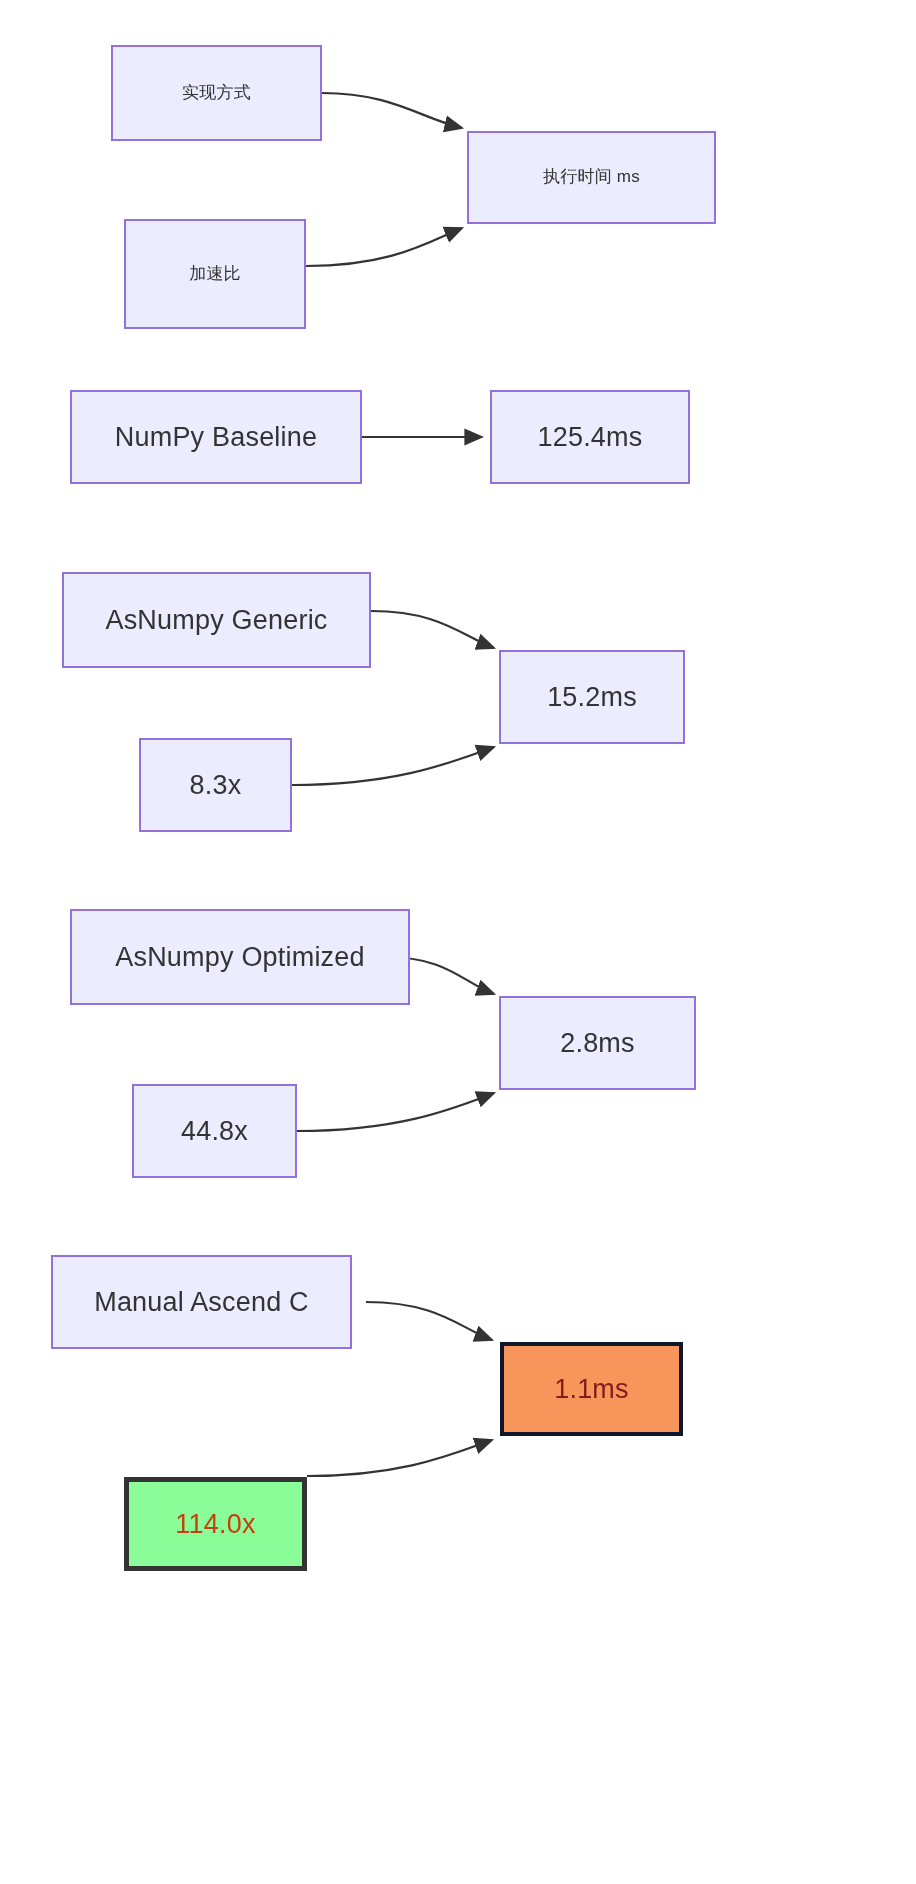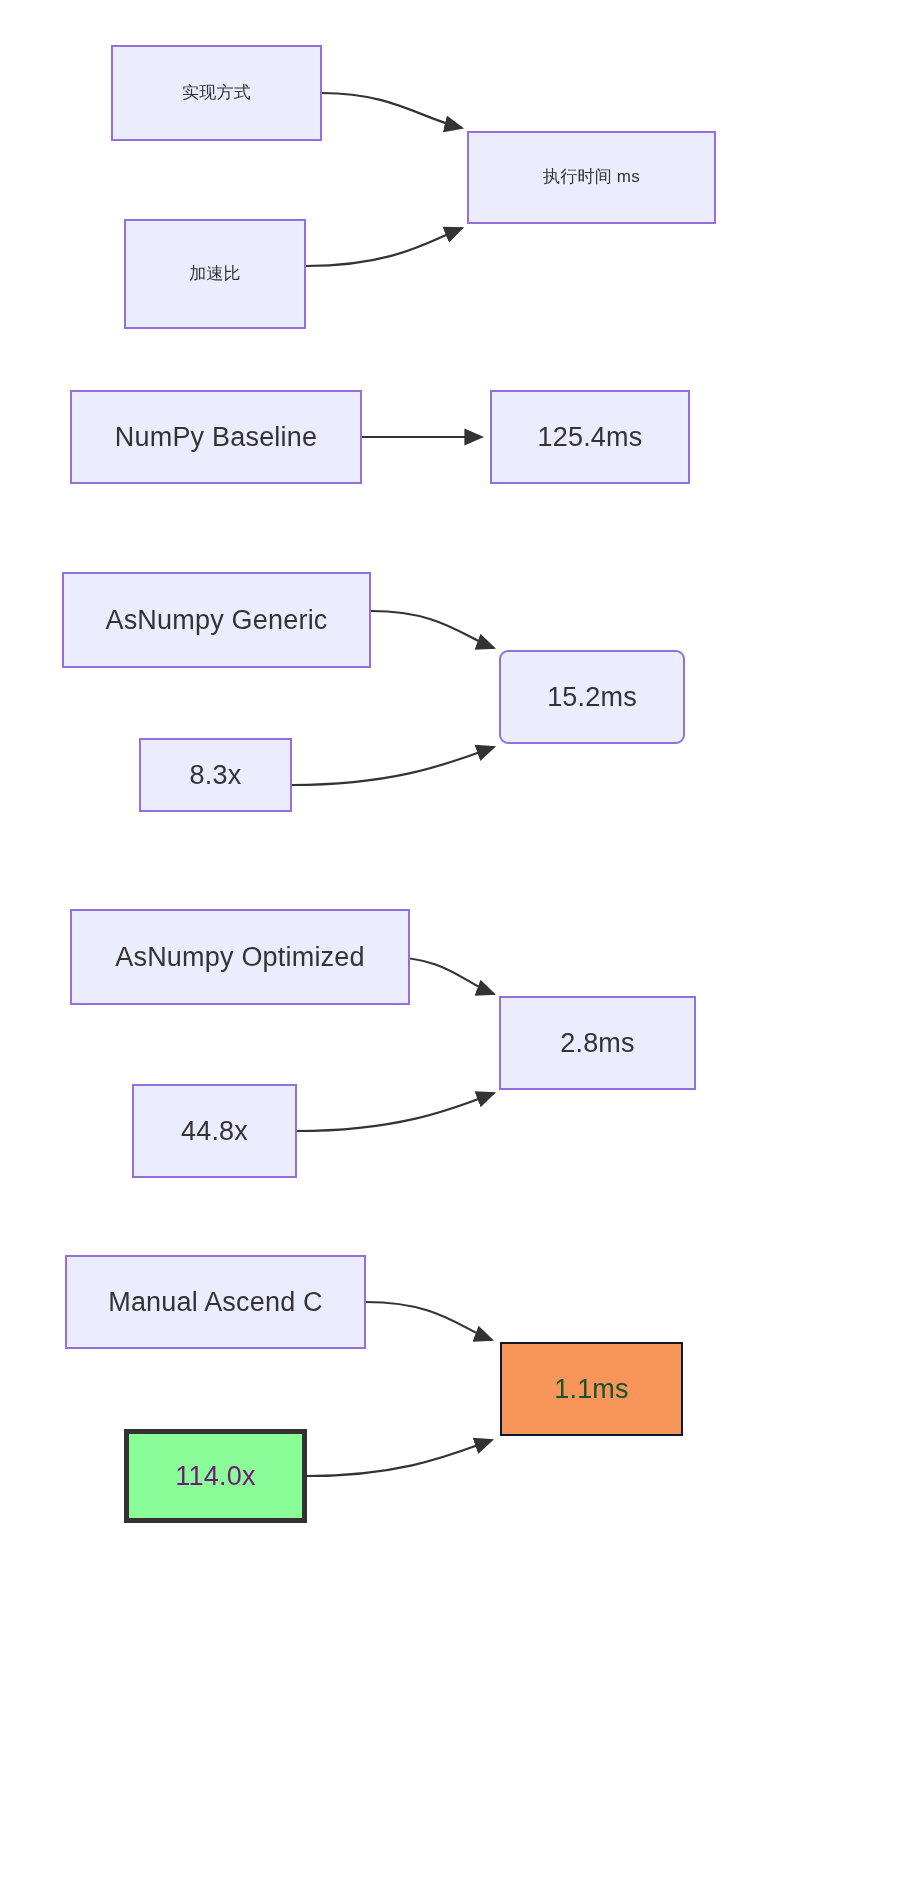--- a/index.html
+++ b/index.html
@@ -38,27 +38,28 @@
     font-size: 27px;
     font-family: "Liberation Sans", sans-serif;
     line-height: 1.2;
     letter-spacing: 0.2px;
   }
   .node.cjk {
     font-size: 17px;
   }
   .node.highlight-time {
     background: #f8955a;
-    border: 2px solid #0f172a;
-    color: #14532d;
+    border: 4px solid #0f172a;
+    color: #7f1d1d;
   }
   .node.highlight-speed {
     background: #8afc98;
     border: 5px solid #333333;
-    color: #701a75;
+    color: #c2410c;
+    margin-top: 48px;
   }
 </style>
 </head>
 <body>
 
 <div id="diagram-root">
 
   <svg class="edge-layer" viewBox="0 0 916 1884" width="916" height="1884">
     <defs>
       <marker id="arrowhead" markerWidth="9" markerHeight="9" refX="8" refY="4.5" orient="auto" markerUnits="strokeWidth">
@@ -102,41 +103,41 @@
   </div>
 
   <div class="node" style="left:490px; top:390px; width:200px; height:94px;">
     <span>125.4ms</span>
   </div>
 
   <div class="node" style="left:62px; top:563px; width:309px; height:96px;margin-top:9px;">
     <span>AsNumpy Generic</span>
   </div>
 
-  <div class="node" style="left:139px; top:738px; width:153px; height:74px;">
+  <div class="node" style="left:139px; top:738px; width:153px; height:94px;">
     <span>8.3x</span>
   </div>
 
-  <div class="node" style="left:499px; top:650px; width:186px; height:94px;border-radius:9px;">
+  <div class="node" style="left:499px; top:650px; width:186px; height:94px;">
     <span>15.2ms</span>
   </div>
 
   <div class="node" style="left:46px; top:909px; width:340px; height:96px;margin-left:24px;">
     <span>AsNumpy Optimized</span>
   </div>
 
   <div class="node" style="left:132px; top:1084px; width:165px; height:94px;">
     <span>44.8x</span>
   </div>
 
   <div class="node" style="left:499px; top:996px; width:197px; height:94px;">
     <span>2.8ms</span>
   </div>
 
-  <div class="node" style="left:65px; top:1255px; width:301px; height:94px;">
+  <div class="node" style="left:51px; top:1255px; width:301px; height:94px;">
     <span>Manual Ascend C</span>
   </div>
 
   <div class="node highlight-speed" style="left:124px; top:1429px; width:183px; height:94px;">
     <span>114.0x</span>
   </div>
 
   <div class="node highlight-time" style="left:500px; top:1342px; width:183px; height:94px;">
     <span>1.1ms</span>
   </div>

